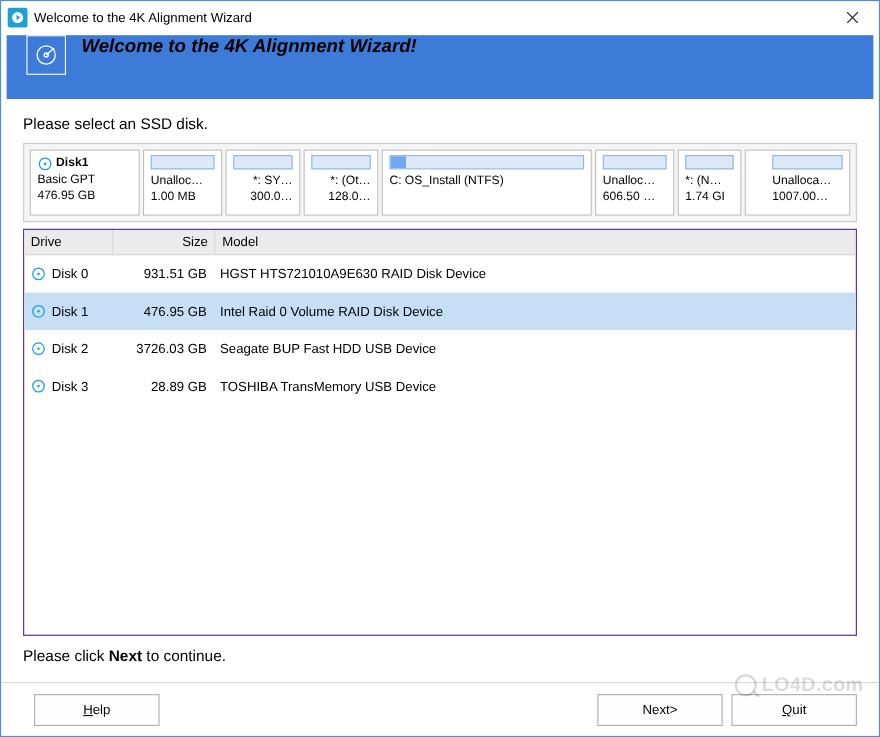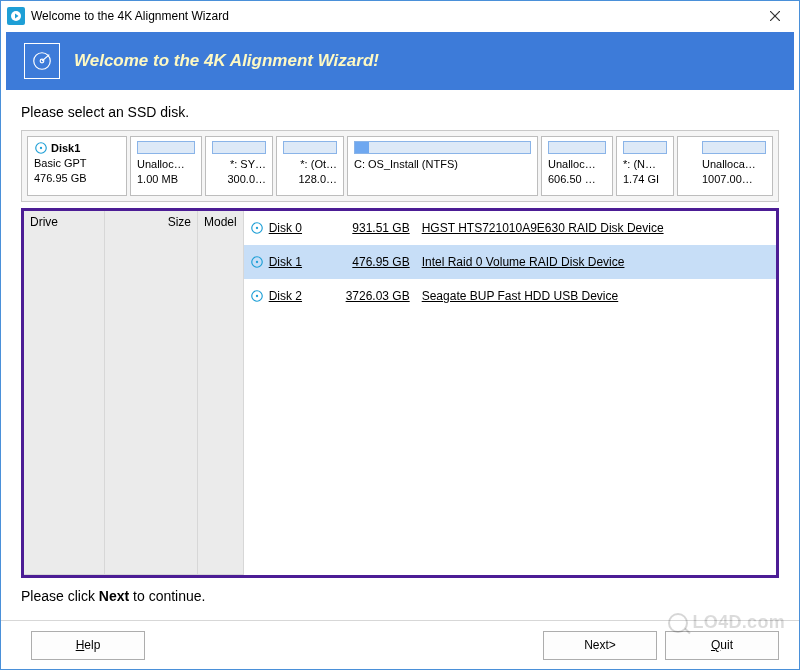--- a/index.html
+++ b/index.html
@@ -3,45 +3,45 @@
 <meta charset="utf-8">
 <style>
 html,body{margin:0;padding:0;font-family:"Segoe UI",Tahoma,Arial,sans-serif;font-size:12px;color:#000;background:#fff;}
 .window{width:800px;height:670px;border:1px solid #4a90d9;box-sizing:border-box;display:flex;flex-direction:column;position:relative;}
 .titlebar{height:30px;display:flex;align-items:center;padding:0 6px;}
 .titlebar .app-icon{width:18px;height:18px;background:#1e9fd6;border-radius:2px;display:flex;align-items:center;justify-content:center;margin-right:6px;}
 .titlebar .app-icon svg{width:12px;height:12px;fill:#fff;}
 .titlebar .title{flex:1;font-size:12px;}
 .titlebar .close{width:36px;height:28px;display:flex;align-items:center;justify-content:center;cursor:pointer;}
 .titlebar .close svg{width:10px;height:10px;stroke:#333;stroke-width:1.2;}
-.header-band{height:58px;background:#3d7bd9;display:flex;align-items:center;padding:0 18px;color:#fef9c3;margin:1px 5px 0 5px;}
+.header-band{height:58px;background:#3d7bd9;display:flex;align-items:flex-start;padding:0 18px;color:#000000;margin:1px 5px 0 5px;}
 .header-band .disk-ico{width:34px;height:34px;border:1.5px solid #fff;display:flex;align-items:center;justify-content:center;margin-right:14px;}
 .header-band .disk-ico svg{width:22px;height:22px;stroke:#fff;fill:none;stroke-width:1.3;}
 .header-band .header-title{font-size:17px;font-weight:bold;font-style:italic;}
 .body{flex:1;padding:14px 20px 8px 20px;display:flex;flex-direction:column;}
 .instruction{font-size:14px;margin-bottom:10px;}
 .disk-layout{border:1px solid #c8c8c8;background:#f5f5f5;padding:5px;display:flex;gap:3px;height:60px;}
 .part{border:1px solid #bdbdbd;background:#fff;padding:4px 6px;display:flex;flex-direction:column;justify-content:flex-start;font-size:11px;line-height:1.35;overflow:hidden;white-space:nowrap;}
 .part .bar{height:13px;border:1px solid #8ab4e8;background:#dde9f7;margin-bottom:3px;width:100%;box-sizing:border-box;}
 .part.main{flex:1;}
 .part.main .bar{background:linear-gradient(to right,#6fa8f0 0%,#6fa8f0 8%,#dde9f7 8%,#dde9f7 100%);}
 .part.diskinfo{width:86px;background:#fff;border-color:#bdbdbd;}
-.part.diskinfo .top{display:flex;align-items:flex-start;gap:3px;font-weight:bold;}
+.part.diskinfo .top{display:flex;align-items:flex-end;gap:3px;font-weight:bold;}
 .part.diskinfo .top svg{width:14px;height:14px;}
 .part.w54{width:54px;text-align:right;}
 .part.w58{width:58px;}
 .part.w64{width:64px;padding-left:24px;}
 .part.w44{width:44px;}
-.grid{border:3px solid #4c1d95;margin-top:6px;flex:1;display:flex;flex-direction:row;background:#fff;overflow:hidden;}
+.grid{border:1px solid #4c1d95;margin-top:6px;flex:1;display:flex;flex-direction:column;background:#fff;overflow:hidden;}
 .grid-header{display:flex;background:#ebebeb;border-bottom:1px solid #d7d7d7;font-size:12px;}
 .grid-header .col{padding:4px 6px;border-right:1px solid #d7d7d7;}
 .col-drive{width:68px;}
 .col-size{width:80px;text-align:right;}
 .col-model{flex:1;}
-.grid-body{flex:1;text-decoration:underline;}
+.grid-body{flex:1;}
 .row{display:flex;align-items:center;height:34px;font-size:12px;cursor:pointer;}
 .row.selected{background:#c7def7;}
 .row .cell{padding:0 6px;}
 .row .cell.drive{width:68px;display:flex;align-items:center;gap:5px;}
 .row .cell.drive svg{width:14px;height:14px;}
 .row .cell.size{width:80px;text-align:right;}
 .row .cell.model{flex:1;}
 .hint{font-size:14px;margin:10px 0 4px 0;}
 .hint b{font-weight:bold;}
 .footer-sep{height:1px;background:#d7d7d7;margin:4px 0 0 0;}
@@ -169,20 +169,31 @@
           <div class="cell drive">
               <svg viewBox="0 0 24 24">
                 <circle cx="12" cy="12" r="9" fill="none" stroke="#1e9fd6" stroke-width="2"></circle>
                 <circle cx="12" cy="12" r="2" fill="#1e9fd6"></circle>
               </svg>
               <span>Disk 2</span>
             </div>
           <div class="cell size">3726.03 GB</div>
           <div class="cell model">Seagate  BUP Fast HDD     USB Device</div>
         </div>
+        <div class="row">
+          <div class="cell drive">
+              <svg viewBox="0 0 24 24">
+                <circle cx="12" cy="12" r="9" fill="none" stroke="#1e9fd6" stroke-width="2"></circle>
+                <circle cx="12" cy="12" r="2" fill="#1e9fd6"></circle>
+              </svg>
+              <span>Disk 3</span>
+            </div>
+          <div class="cell size">28.89 GB</div>
+          <div class="cell model">TOSHIBA  TransMemory       USB Device</div>
+        </div>
       </div>
     </div>
 
     <div class="hint">
       <span>Please click </span><b>Next</b><span> to continue.</span>
     </div>
   </div>
 
   <div class="footer-sep"></div>
   <div class="footer">

